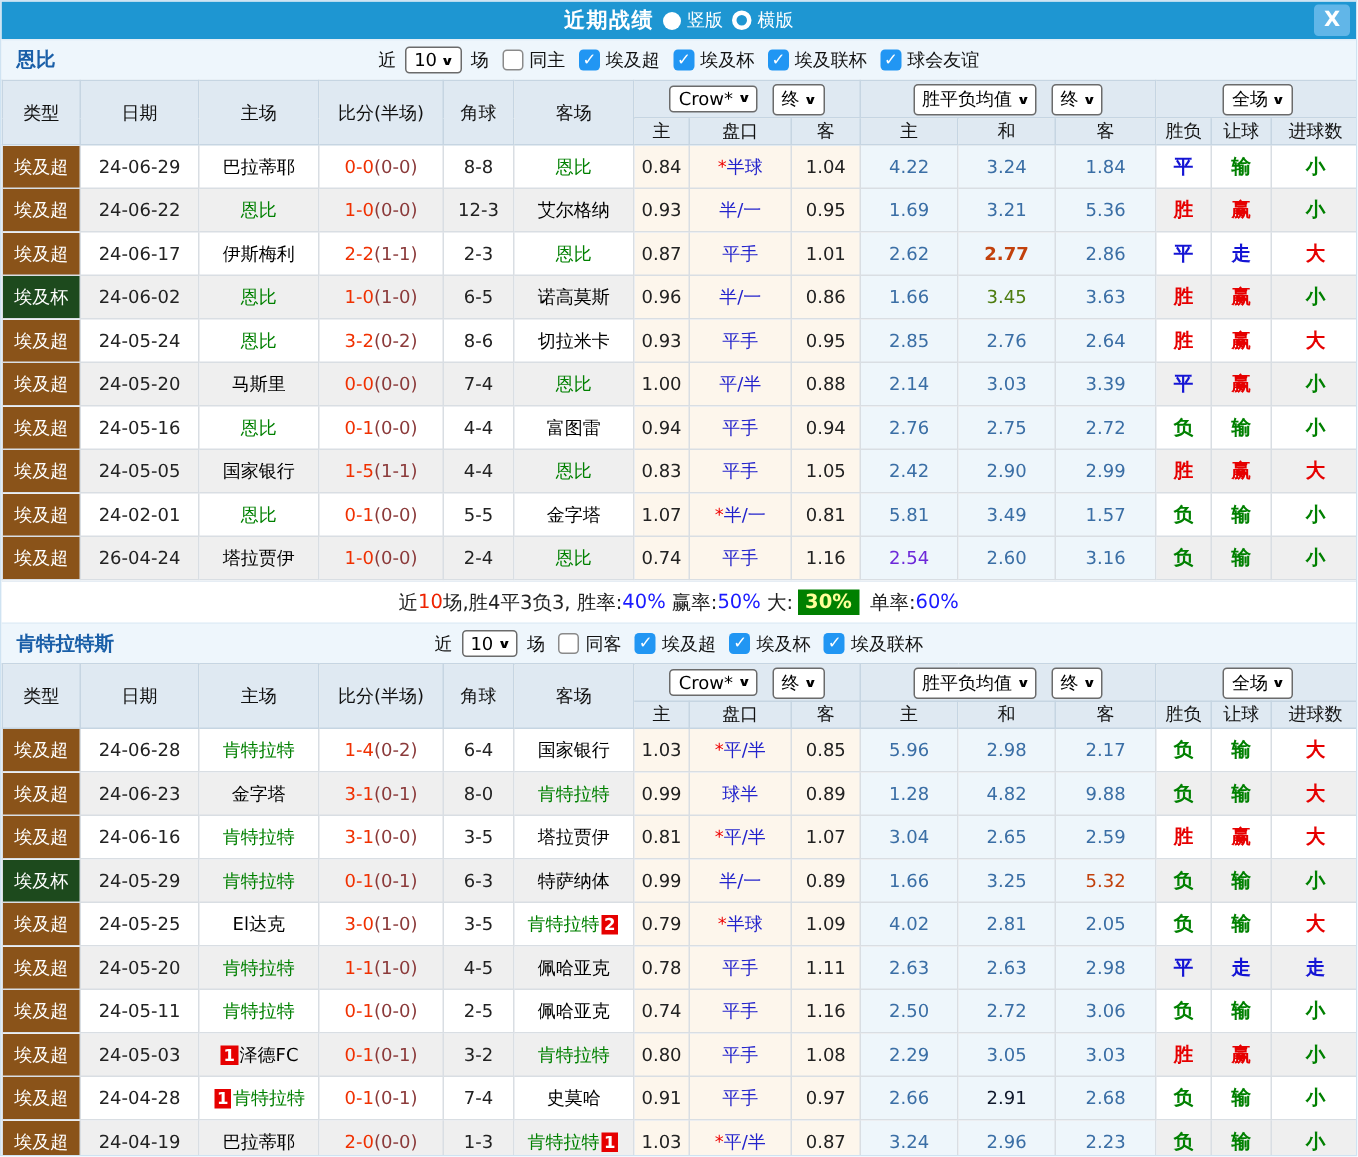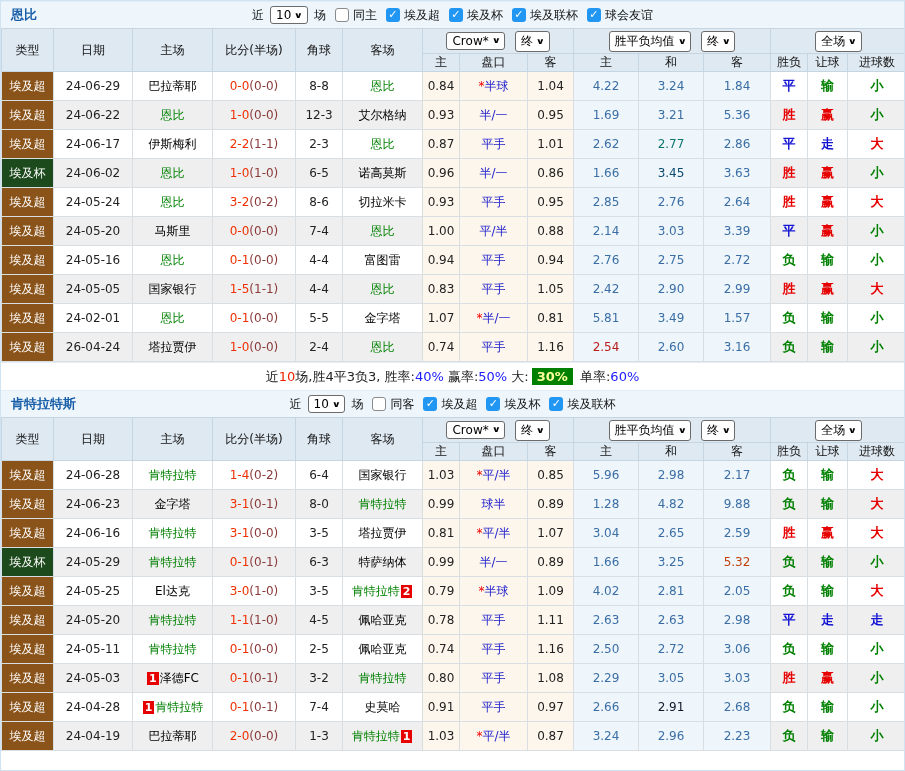--- a/index.html
+++ b/index.html
@@ -43,20 +43,28 @@
   .summary{height:27px;display:flex;align-items:center;justify-content:center;background:#fff;
            font-size:13px;white-space:pre;border-top:1px solid #e6edf4;}
   .seg-badge{padding:1px 5px;margin:0 3px;font-weight:bold;}
   .resch{font-weight:bold;font-size:13px;}
 </style>
 </head>
 <body>
 
 <div class="win">
 
+  <div class="titlebar">
+    <span class="title">近期战绩</span>
+    <span class="radio sel"></span>
+    <span class="rlabel">竖版</span>
+    <span class="radio unsel"></span>
+    <span class="rlabel">横版</span>
+    <div class="close">X</div>
+  </div>
 
   <div class="section">
     <div class="filter-row">
       <span class="team-name" style="color: rgb(26, 95, 168);">恩比</span>
       <div class="filters" id="filters-0">
           <span class="flabel">近</span>
           <span class="selbox">
             <span>10</span>
             <span class="caret">∨</span>
           </span>
@@ -177,38 +185,38 @@
             <td class="league" style="background: rgb(138, 83, 25);">埃及超</td>
             <td>24-06-17</td>
             <td><span style="color: rgb(0, 0, 0);">伊斯梅利</span></td>
             <td><span style="color: rgb(240, 48, 0);">2-2</span><span style="color: rgb(139, 58, 58);">(1-1)</span></td>
             <td>2-3</td>
             <td><span style="color: rgb(0, 128, 0);">恩比</span></td>
             <td class="asia">0.87</td>
             <td class="asia"><span style="color: rgb(35, 35, 204);">平手</span></td>
             <td class="asia">1.01</td>
             <td class="avg" style="color: rgb(58, 110, 165);">2.62</td>
-            <td class="avg" style="color: #0f766e;">2.77</td>
+            <td class="avg" style="color: #c2410c; font-weight: bold;">2.77</td>
             <td class="avg" style="color: rgb(58, 110, 165);">2.86</td>
             <td><span class="resch" style="color: rgb(20, 20, 212);">平</span></td>
             <td><span class="resch" style="color: rgb(20, 20, 212);">走</span></td>
             <td><span class="resch" style="color: rgb(230, 0, 0);">大</span></td>
           </tr>
           <tr class="r-b">
             <td class="league" style="background: rgb(29, 74, 29);">埃及杯</td>
             <td>24-06-02</td>
             <td><span style="color: rgb(0, 128, 0);">恩比</span></td>
             <td><span style="color: rgb(240, 48, 0);">1-0</span><span style="color: rgb(139, 58, 58);">(1-0)</span></td>
             <td>6-5</td>
             <td><span style="color: rgb(0, 0, 0);">诺高莫斯</span></td>
             <td class="asia">0.96</td>
             <td class="asia"><span style="color: rgb(35, 35, 204);">半/一</span></td>
             <td class="asia">0.86</td>
             <td class="avg" style="color: rgb(58, 110, 165);">1.66</td>
-            <td class="avg" style="color: #0c4a6e;">3.45</td>
+            <td class="avg" style="color: #4d7c0f;">3.45</td>
             <td class="avg" style="color: rgb(58, 110, 165);">3.63</td>
             <td><span class="resch" style="color: rgb(230, 0, 0);">胜</span></td>
             <td><span class="resch" style="color: rgb(230, 0, 0);">赢</span></td>
             <td><span class="resch" style="color: rgb(0, 128, 0);">小</span></td>
           </tr>
           <tr class="r-a">
             <td class="league" style="background: rgb(138, 83, 25);">埃及超</td>
             <td>24-05-24</td>
             <td><span style="color: rgb(0, 128, 0);">恩比</span></td>
             <td><span style="color: rgb(240, 48, 0);">3-2</span><span style="color: rgb(139, 58, 58);">(0-2)</span></td>
@@ -295,21 +303,21 @@
           <tr class="r-b">
             <td class="league" style="background: rgb(138, 83, 25);">埃及超</td>
             <td>26-04-24</td>
             <td><span style="color: rgb(0, 0, 0);">塔拉贾伊</span></td>
             <td><span style="color: rgb(240, 48, 0);">1-0</span><span style="color: rgb(139, 58, 58);">(0-0)</span></td>
             <td>2-4</td>
             <td><span style="color: rgb(0, 128, 0);">恩比</span></td>
             <td class="asia">0.74</td>
             <td class="asia"><span style="color: rgb(35, 35, 204);">平手</span></td>
             <td class="asia">1.16</td>
-            <td class="avg" style="color: #b91c1c; margin-left: 40px;">2.54</td>
+            <td class="avg" style="color: #6d28d9; margin-left: 40px;">2.54</td>
             <td class="avg" style="color: rgb(58, 110, 165);">2.60</td>
             <td class="avg" style="color: rgb(58, 110, 165);">3.16</td>
             <td><span class="resch" style="color: rgb(0, 128, 0);">负</span></td>
             <td><span class="resch" style="color: rgb(0, 128, 0);">输</span></td>
             <td><span class="resch" style="color: rgb(0, 128, 0);">小</span></td>
           </tr>
         </tbody>
     </table>
     <div class="summary" id="summary-0"><span>近</span><span style="color: rgb(238, 34, 0);">10</span><span>场,胜4平3负3, 胜率:</span><span style="color: rgb(26, 26, 255);">40%</span><span> 赢率:</span><span style="color: rgb(26, 26, 255);">50%</span><span> 大:</span><span class="seg-badge" style="background: rgb(0, 128, 0); color: rgb(255, 255, 153);">30%</span><span> 单率:</span><span style="color: rgb(26, 26, 255);">60%</span></div>
   </div>

